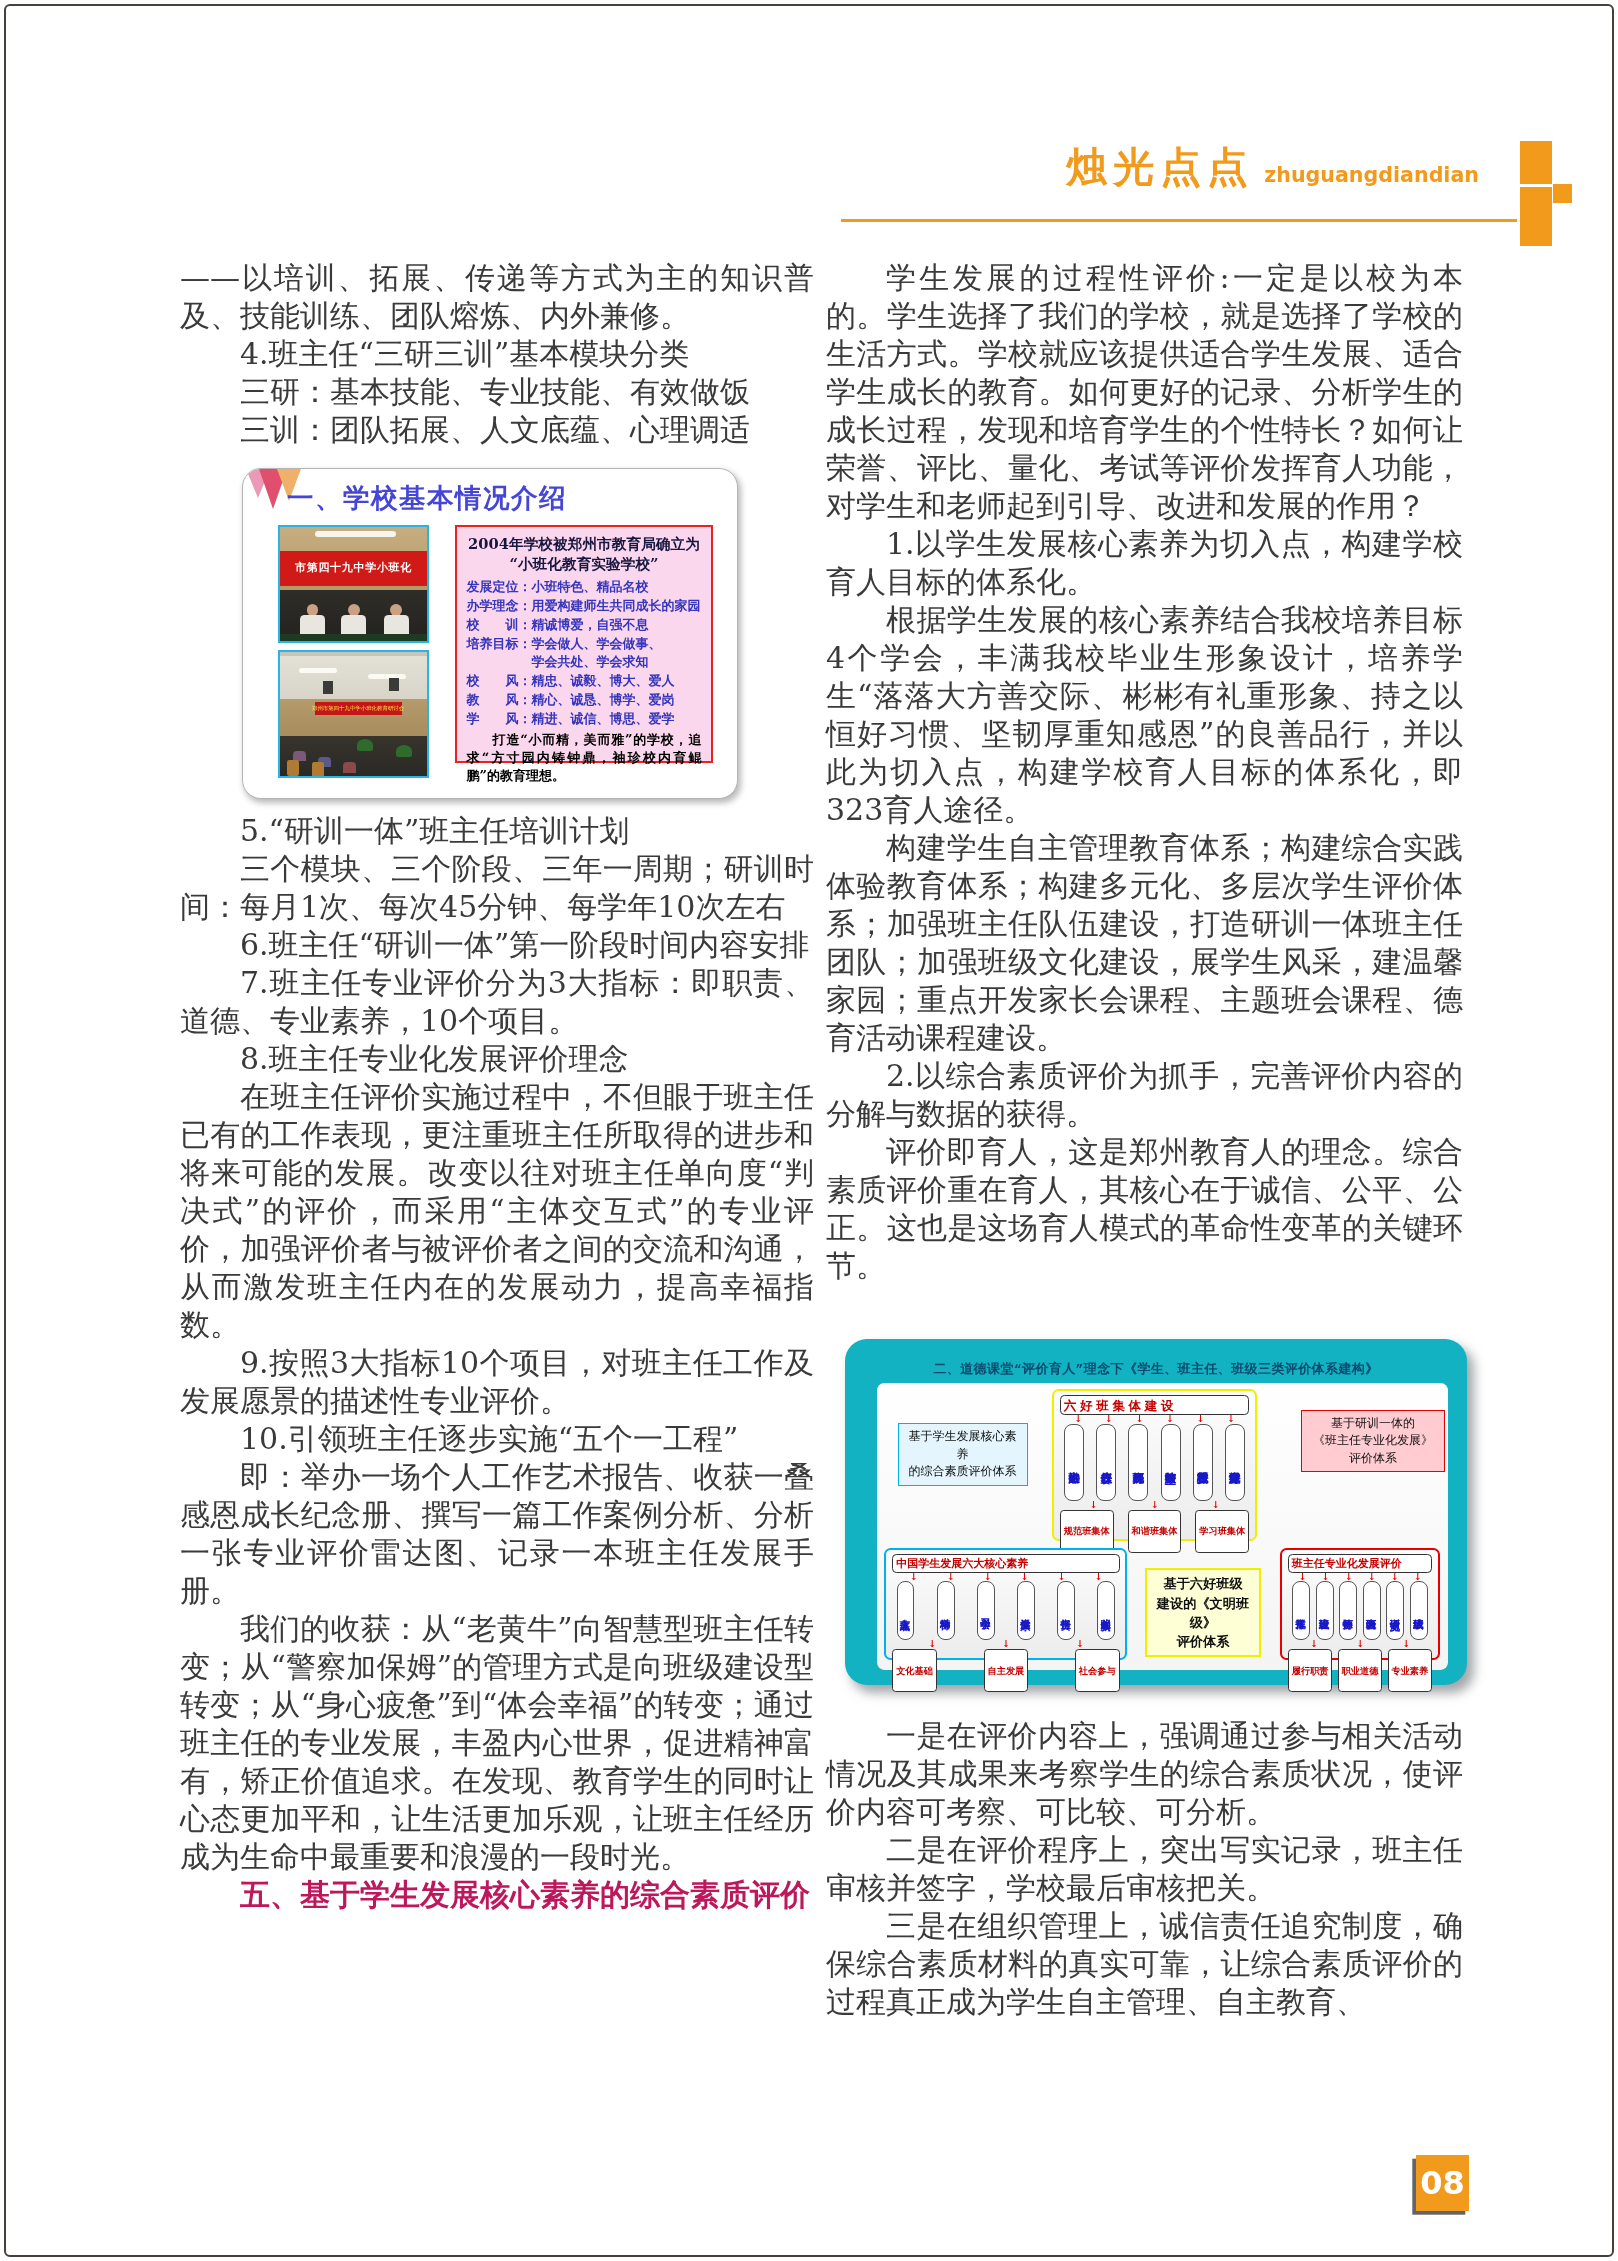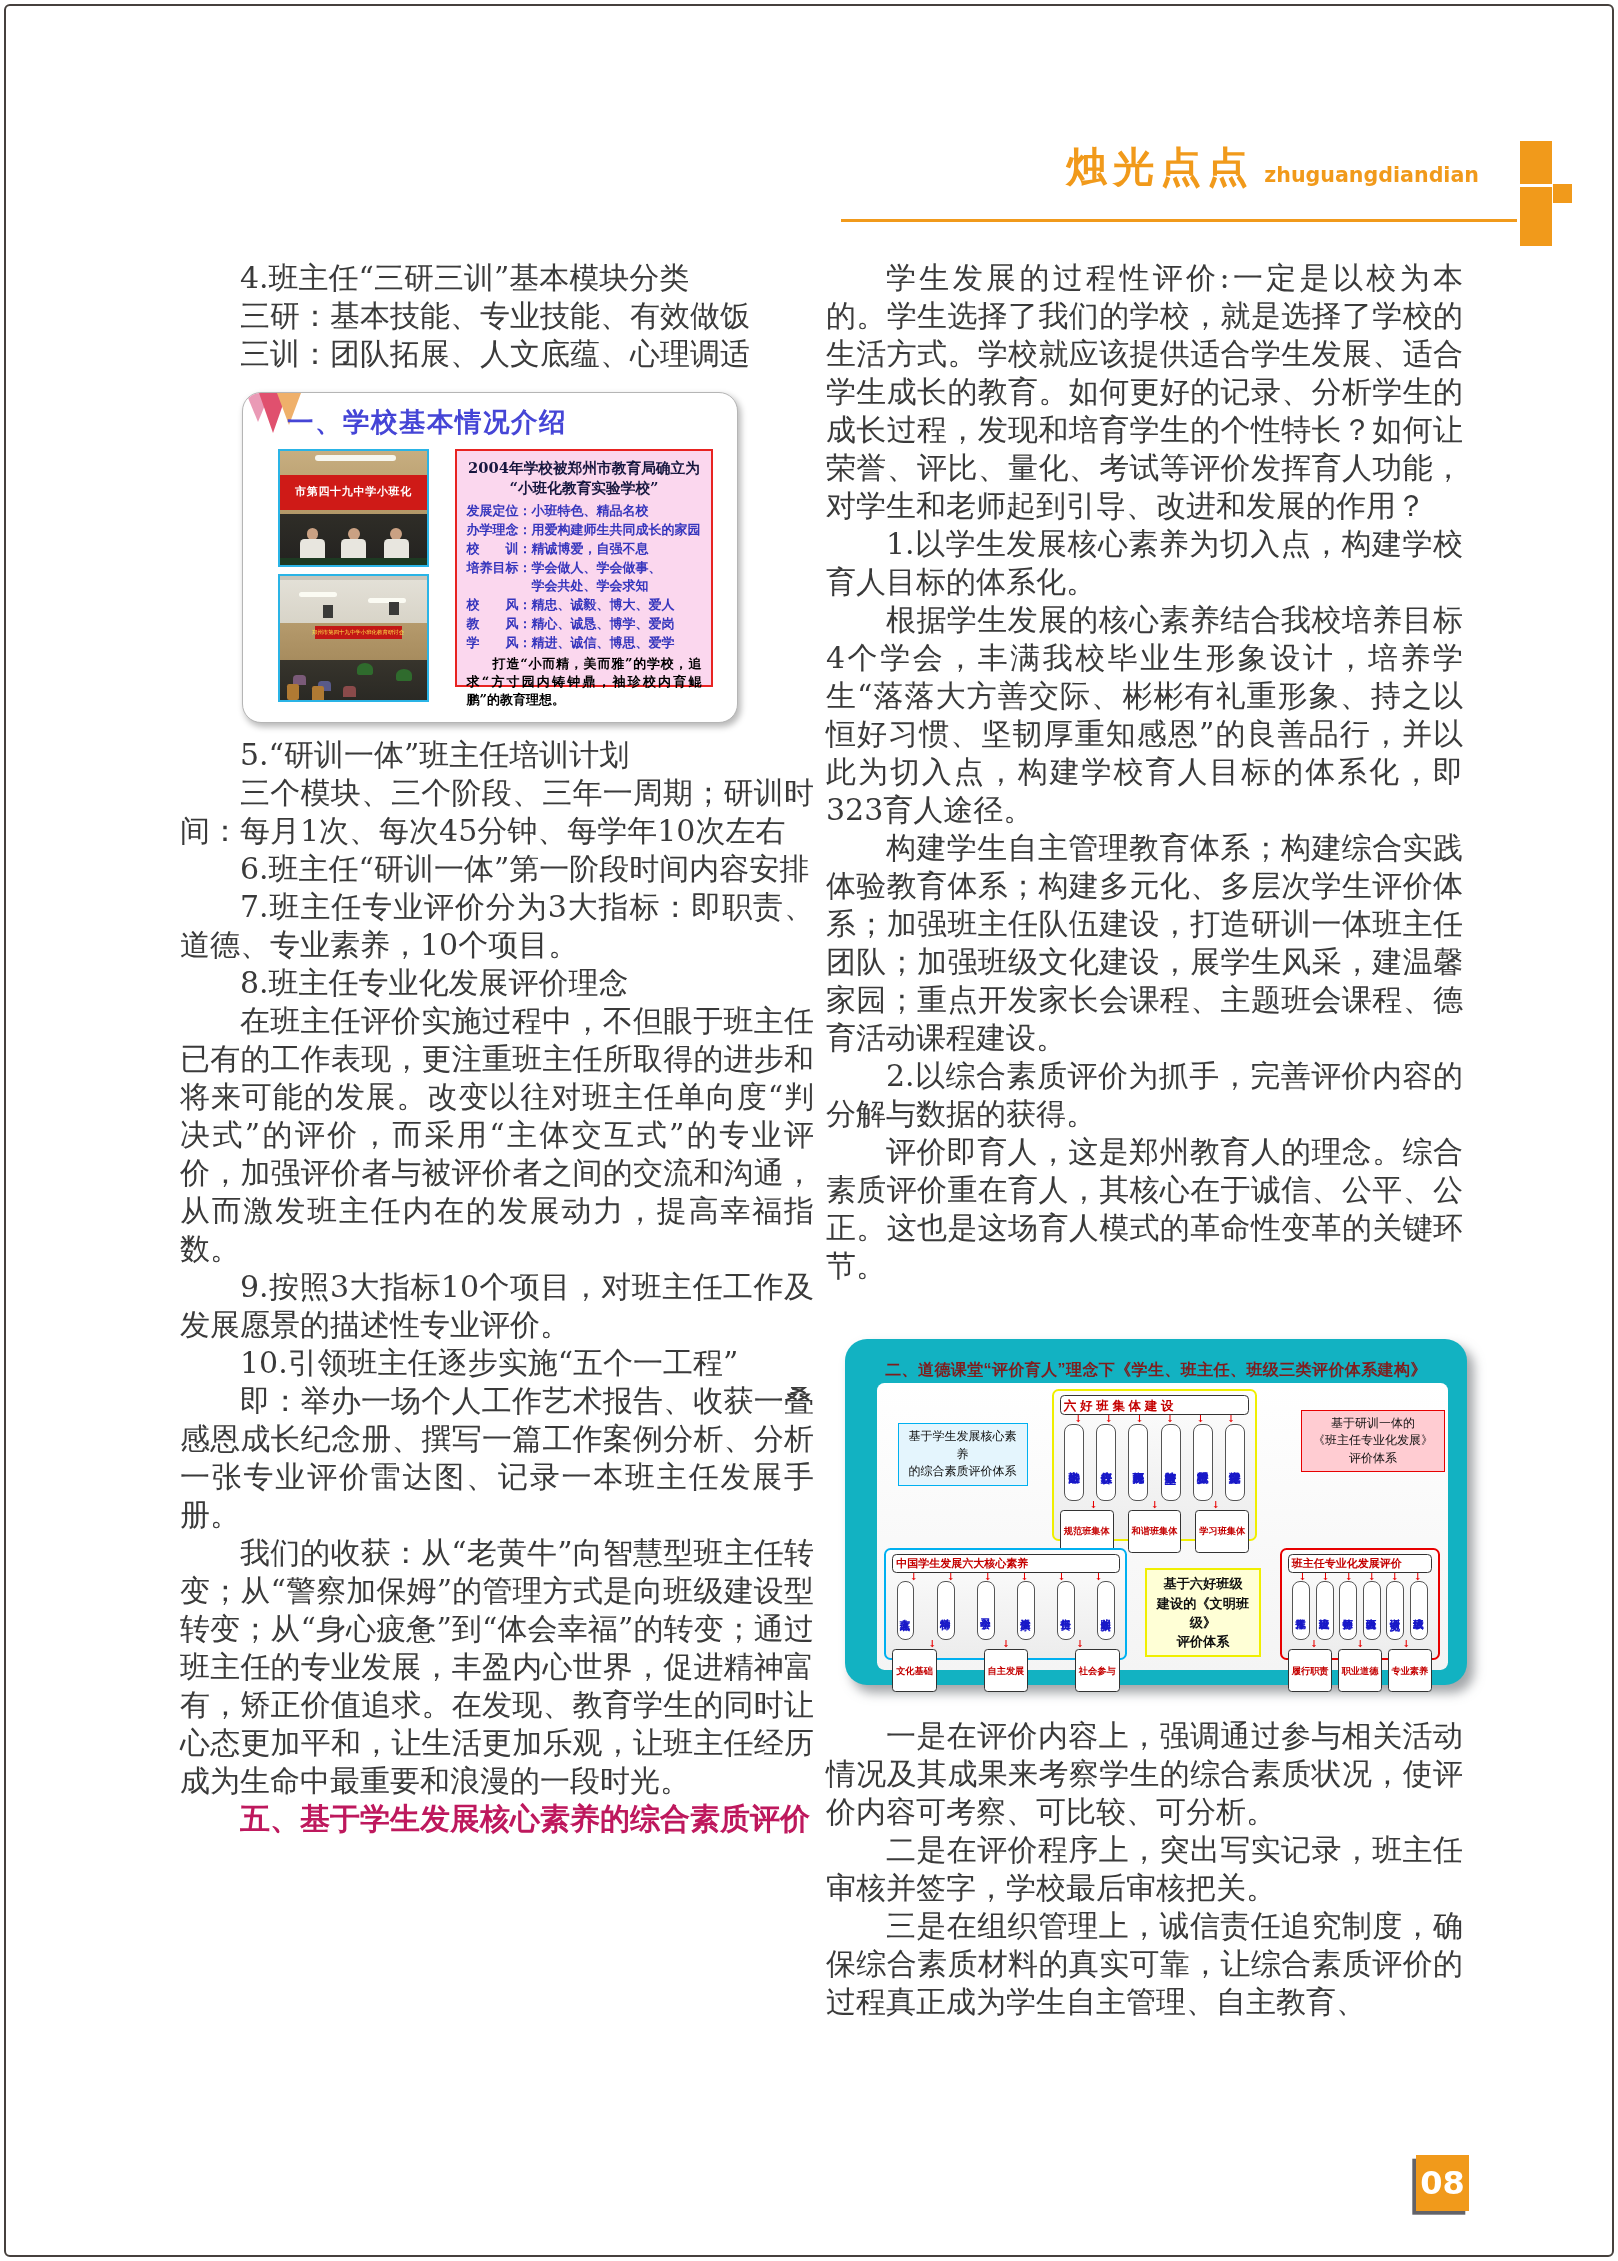--- a/index.html
+++ b/index.html
@@ -56,21 +56,21 @@
   .info-box{position:absolute;left:212px;top:56px;width:258px;height:238px;background:#fbd7ee;border:2.2px solid #e82321;
             padding:7.4px 9.6px;box-sizing:border-box;}
   .info-title{font-size:14.7px;font-weight:bold;color:#17173f;text-align:center;line-height:1.35;white-space:pre-line;}
   .info-rows{margin-top:4.4px;font-size:13px;font-weight:600;color:#3636bd;line-height:1.44;white-space:pre-line;}
   .info-foot{margin-top:2.9px;font-size:13px;font-weight:600;color:#000000;line-height:1.38;text-indent:2em;}
 
   
   .slide2{position:relative;width:622px;height:346px;margin:54px 0 32px 19px;background:#12b2c2;border-radius:22px;
           box-shadow:6.6px 7.4px 10.3px rgba(90,95,100,.55);}
   .slide2-title{position:absolute;left:0;top:11.8px;width:100%;text-align:center;
-                font-family:Liberation Sans, sans-serif;font-weight:bold;font-size:16px;color:#7f1d1d;letter-spacing:0.4px;}
+                font-family:Liberation Mono, monospace;font-weight:bold;font-size:13px;color:#0c4a6e;letter-spacing:0.4px;}
   .s2-inner{position:absolute;left:32px;top:44px;right:19px;bottom:14.7px;background:linear-gradient(#ffffff,#f4f4f4);border-radius:7.4px;}
 
   .sp{position:absolute;display:flex;flex-direction:column;justify-content:space-between;
       background:linear-gradient(#fdfdfd,#ececec);border-radius:6.6px;padding:4.4px 5.9px;box-sizing:border-box;}
   .sp-yellow{left:175px;top:5.9px;width:205px;height:152px;border:2.2px solid #f0ef00;}
   .sp-blue{left:7.4px;top:165px;width:243px;height:112px;border:2.2px solid #00b0f0;}
   .sp-red{left:403px;top:165px;width:160px;height:112px;border:2.2px solid #e80000;}
 
   .hbox{background:#fff;border:1.5px solid #333;border-radius:4.4px;color:#c40000;font-weight:bold;text-align:left;
         font-size:11px;padding:1.5px 2.9px;line-height:1.2;}
@@ -106,20 +106,21 @@
   <div class="hdr">
     <div class="hdr-cn">烛光点点</div>
     <div class="hdr-py">zhuguangdiandian</div>
   </div>
   <div class="hdr-line"></div>
   <div class="hdr-sq sq1"></div>
   <div class="hdr-sq sq2"></div>
   <div class="hdr-sq sq3"></div>
 
   <div class="col col-left">
+    <p class="body-p">——以培训、拓展、传递等方式为主的知识普及、技能训练、团队熔炼、内外兼修。</p>
     <p class="body-p indent">4.班主任“三研三训”基本模块分类</p>
     <p class="body-p indent">三研：基本技能、专业技能、有效做饭</p>
     <p class="body-p indent">三训：团队拓展、人文底蕴、心理调适</p>
 
     <div class="slide1">
       <div class="tri tri1"></div>
       <div class="tri tri2"></div>
       <div class="tri tri3"></div>
       <div class="slide1-title">一、学校基本情况介绍</div>
 

